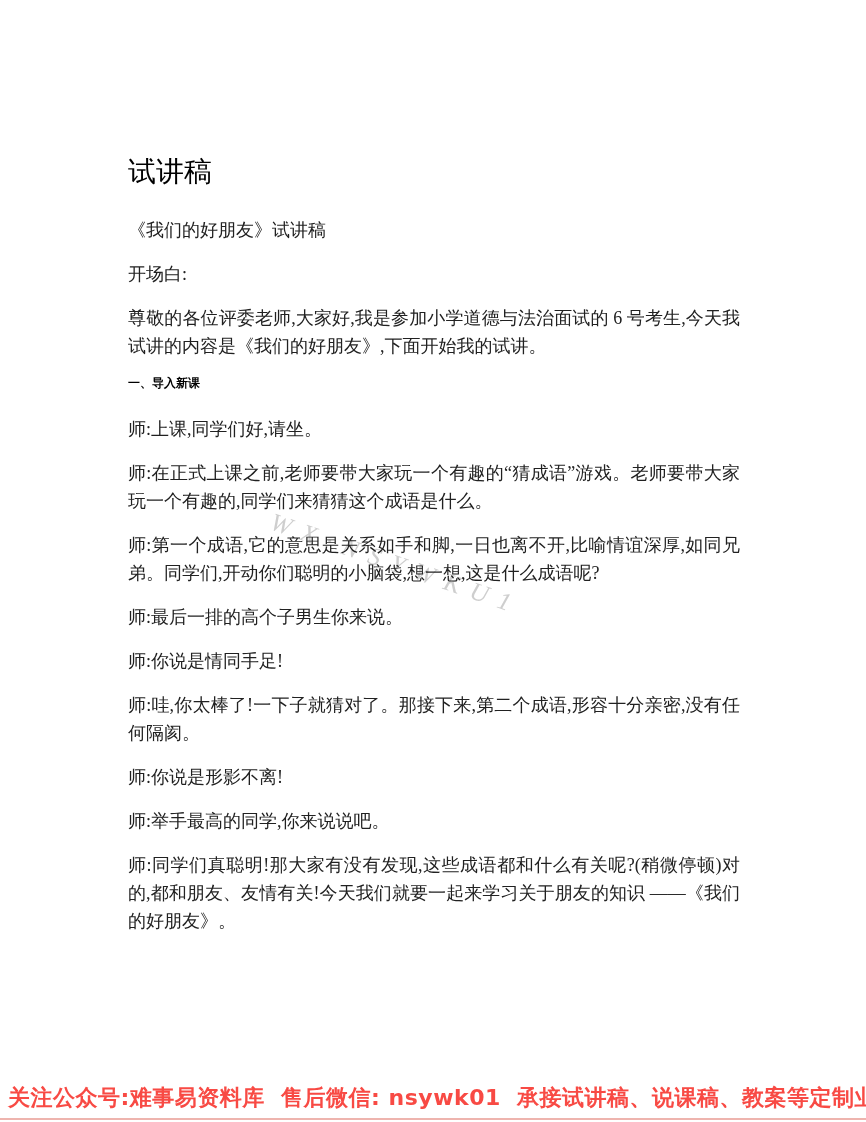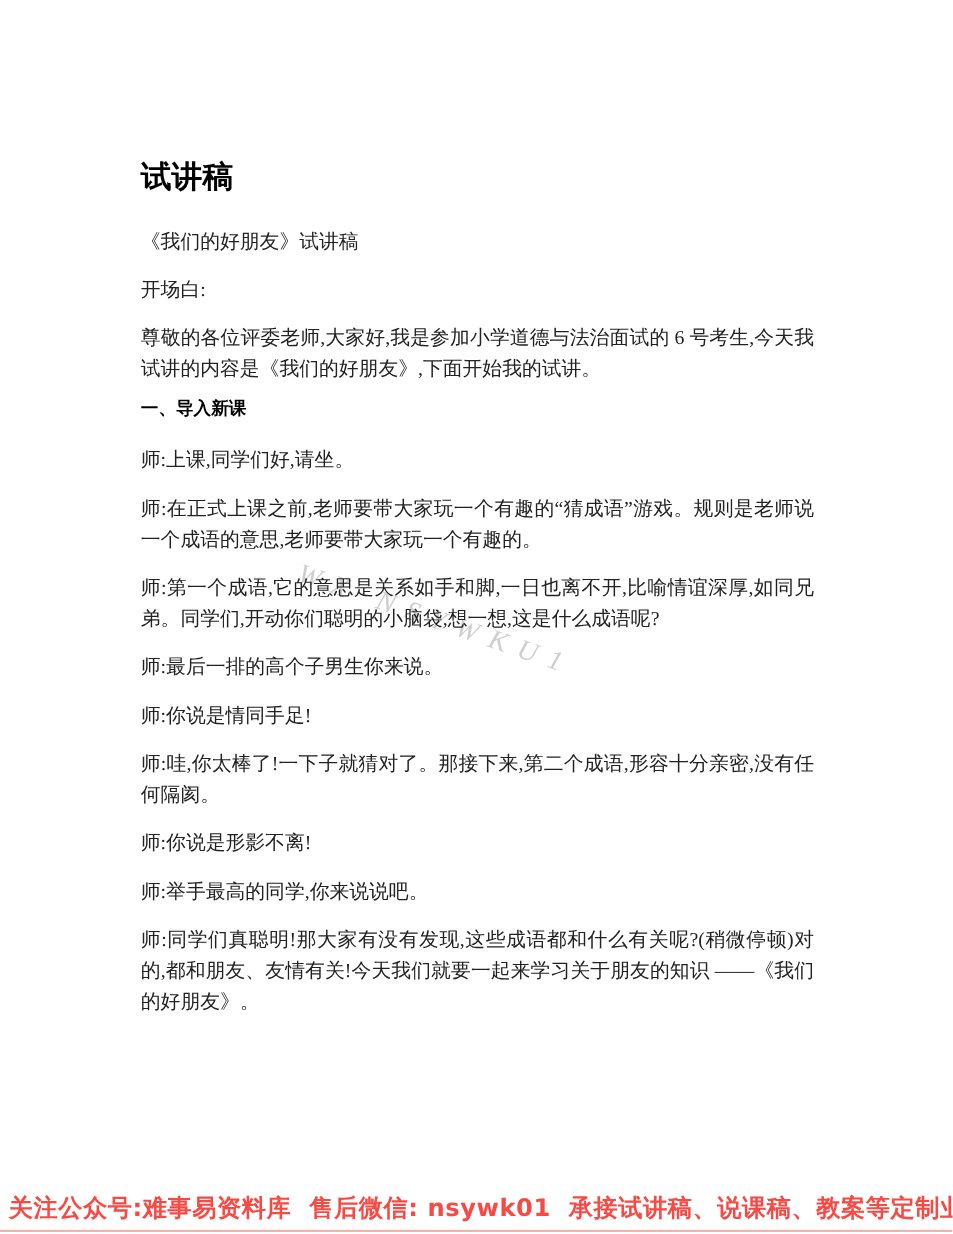--- a/index.html
+++ b/index.html
@@ -16,35 +16,35 @@
     background: #ffffff;
   }
   .content {
     position: absolute;
     left: 128px; top: 145px;
     width: 612px;
   }
   .doc-title {
     font-family: "DejaVu Sans", "Liberation Sans", sans-serif;
     font-size: 28px;
-    font-weight: bold;
+    font-weight: normal;
     line-height: 32px;
-    margin: 0 0 28px 0;
+    margin: 11px 0 28px 0;
     color: #000000;
   }
   .para {
     font-size: 18px;
     line-height: 28px;
     margin: 16px 0 11px 0;
     text-align: justify;
     color: #212121;
   }
   .section-heading {
     font-family: Liberation Sans, sans-serif;
-    font-size: 16px;
+    font-size: 12px;
     font-weight: bold;
     line-height: 24px;
     margin: 4px 0 20px 0;
     color: #000000;
   }
   .watermark {
     position: absolute;
     left: 276px; top: 508px;
     transform: rotate(19deg);
     transform-origin: left top;
@@ -82,21 +82,21 @@
   <div class="watermark" style="color: rgb(198, 198, 198);">WX·NSYWKU1</div>
 
   <div class="content">
     <h1 class="doc-title">试讲稿</h1>
     <div id="doc-blocks">
         <p class="para">《我们的好朋友》试讲稿</p>
         <p class="para">开场白:</p>
         <p class="para">尊敬的各位评委老师,大家好,我是参加小学道德与法治面试的 6 号考生,今天我试讲的内容是《我们的好朋友》,下面开始我的试讲。</p>
         <h2 class="section-heading">一、导入新课</h2>
         <p class="para">师:上课,同学们好,请坐。</p>
-        <p class="para">师:在正式上课之前,老师要带大家玩一个有趣的“猜成语”游戏。规则是老师说一个成语的意思,老师要带大家玩一个有趣的。</p>
+        <p class="para">师:在正式上课之前,老师要带大家玩一个有趣的“猜成语”游戏。老师要带大家玩一个有趣的,同学们来猜猜这个成语是什么。</p>
         <p class="para">师:第一个成语,它的意思是关系如手和脚,一日也离不开,比喻情谊深厚,如同兄弟。同学们,开动你们聪明的小脑袋,想一想,这是什么成语呢?</p>
         <p class="para">师:最后一排的高个子男生你来说。</p>
         <p class="para">师:你说是情同手足!</p>
         <p class="para">师:哇,你太棒了!一下子就猜对了。那接下来,第二个成语,形容十分亲密,没有任何隔阂。</p>
         <p class="para">师:你说是形影不离!</p>
         <p class="para">师:举手最高的同学,你来说说吧。</p>
         <p class="para">师:同学们真聪明!那大家有没有发现,这些成语都和什么有关呢?(稍微停顿)对的,都和朋友、友情有关!今天我们就要一起来学习关于朋友的知识 ——《我们的好朋友》。</p>
       </div>
   </div>
 

